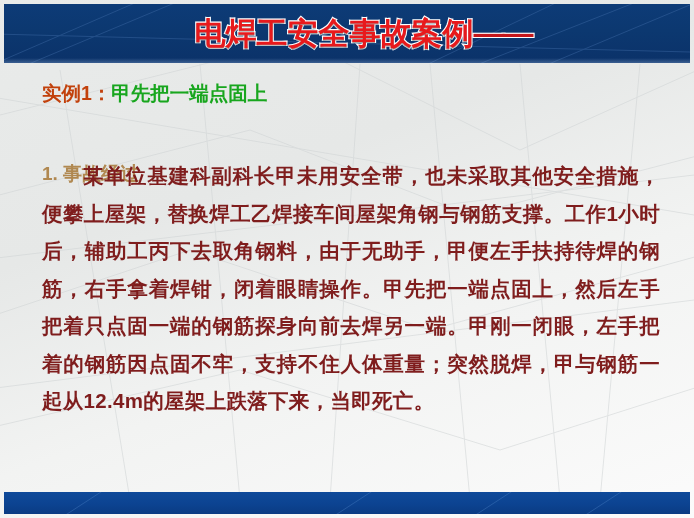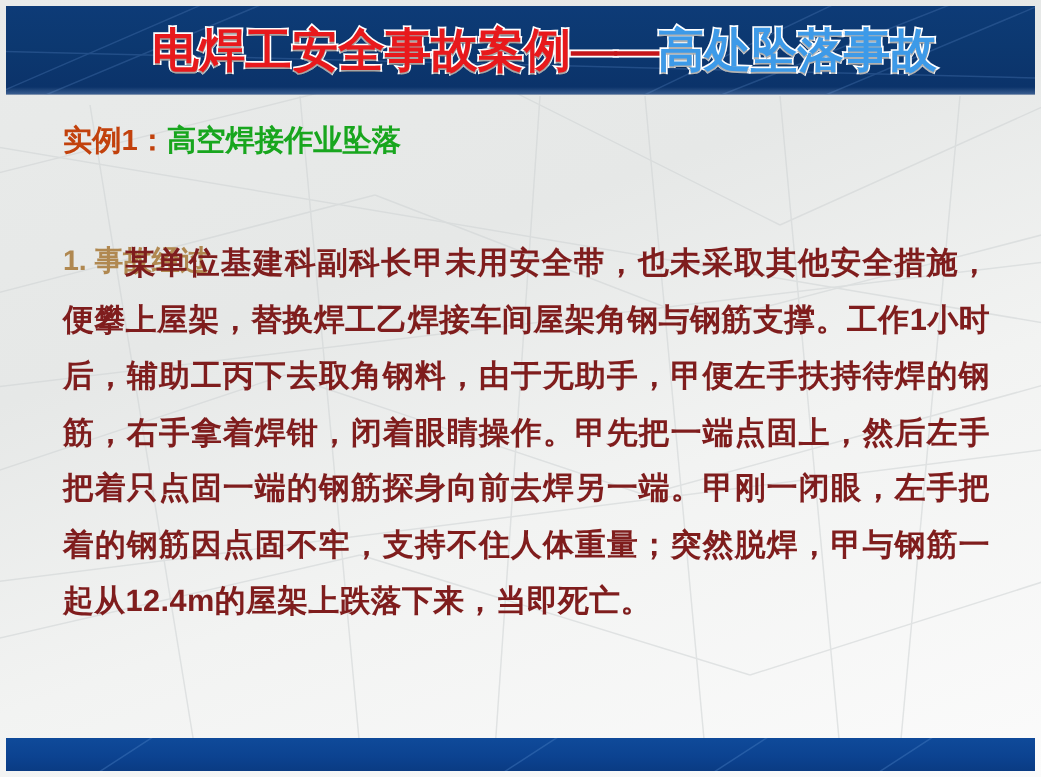--- a/index.html
+++ b/index.html
@@ -184,28 +184,27 @@
       <line x1="420" y1="62" x2="560" y2="-5"></line>
       <line x1="470" y1="62" x2="640" y2="-5"></line>
       <line x1="540" y1="62" x2="700" y2="-5"></line>
       <line x1="-10" y1="30" x2="686" y2="48"></line>
     </svg>
     <div id="header-sheen"></div>
 
     <div class="title-wrap">
       <span class="title-text title-red">电焊工安全事故案例</span>
         <span class="title-text title-dash">——</span>
-        <span class="title-text title-blue">高处坠落事故</span>
     </div>
   </div>
 
   <div id="content">
 
     <div class="heading-1">
-      <span class="h1-red">实例1：</span><span class="h1-green">高空焊接作业坠落</span>
+      <span class="h1-red">实例1：</span><span class="h1-green">甲先把一端点固上</span>
     </div>
 
     <div class="heading-2">1. 事故经过</div>
 
     <div id="paragraph">某单位基建科副科长甲未用安全带，也未采取其他安全措施，便攀上屋架，替换焊工乙焊接车间屋架角钢与钢筋支撑。工作1小时后，辅助工丙下去取角钢料，由于无助手，甲便左手扶持待焊的钢筋，右手拿着焊钳，闭着眼睛操作。甲先把一端点固上，然后左手把着只点固一端的钢筋探身向前去焊另一端。甲刚一闭眼，左手把着的钢筋因点固不牢，支持不住人体重量；突然脱焊，甲与钢筋一起从12.4m的屋架上跌落下来，当即死亡。</div>
 
   </div>
 
   <div id="footer-bar">
     <svg id="footer-lines" viewBox="0 0 686 22" preserveAspectRatio="none">

